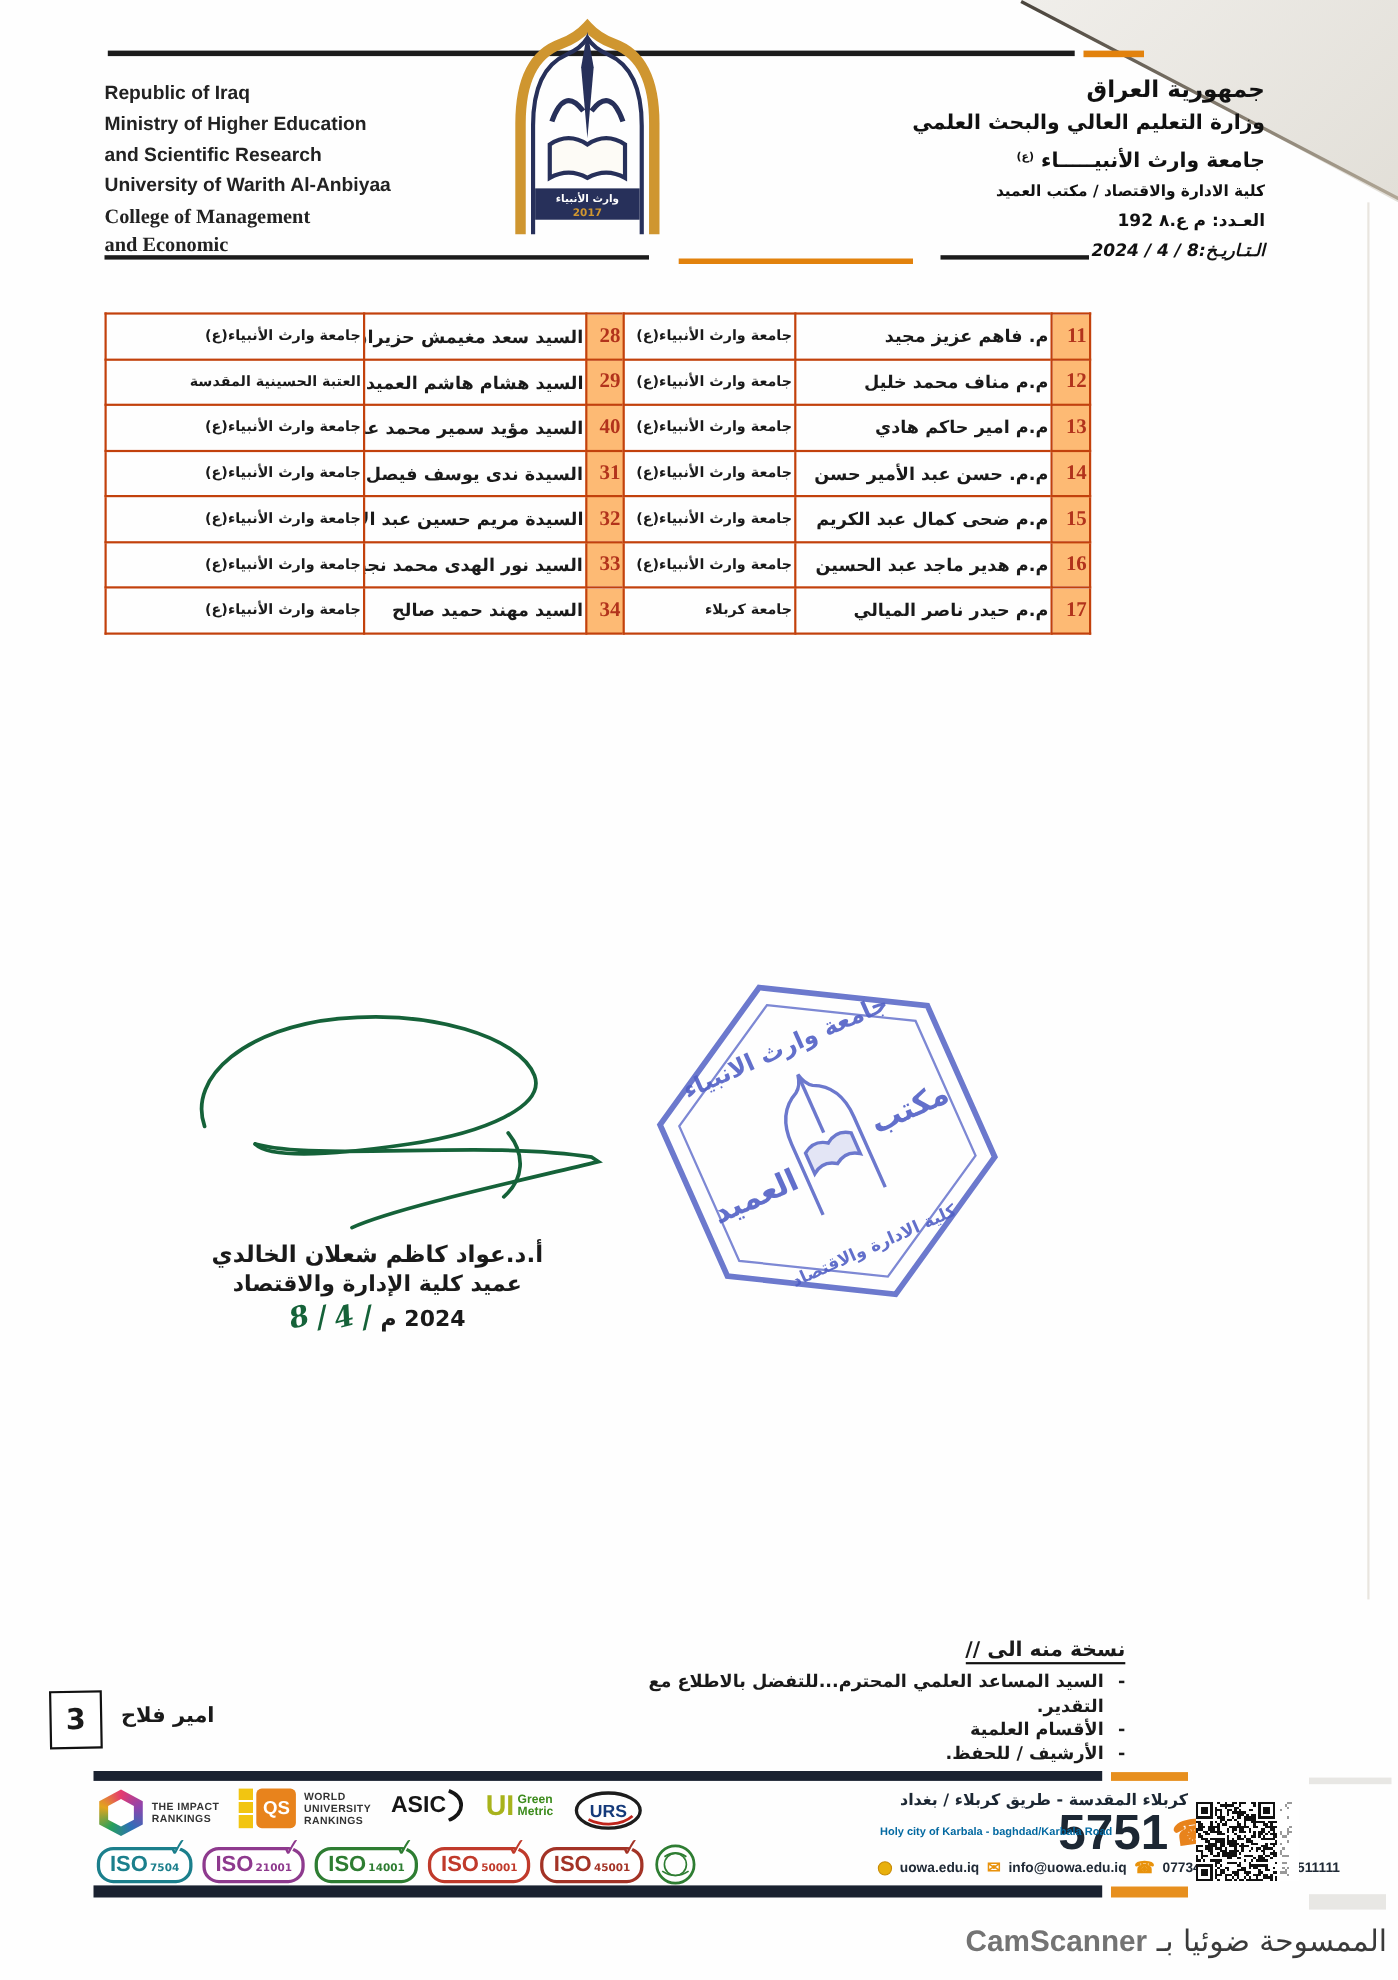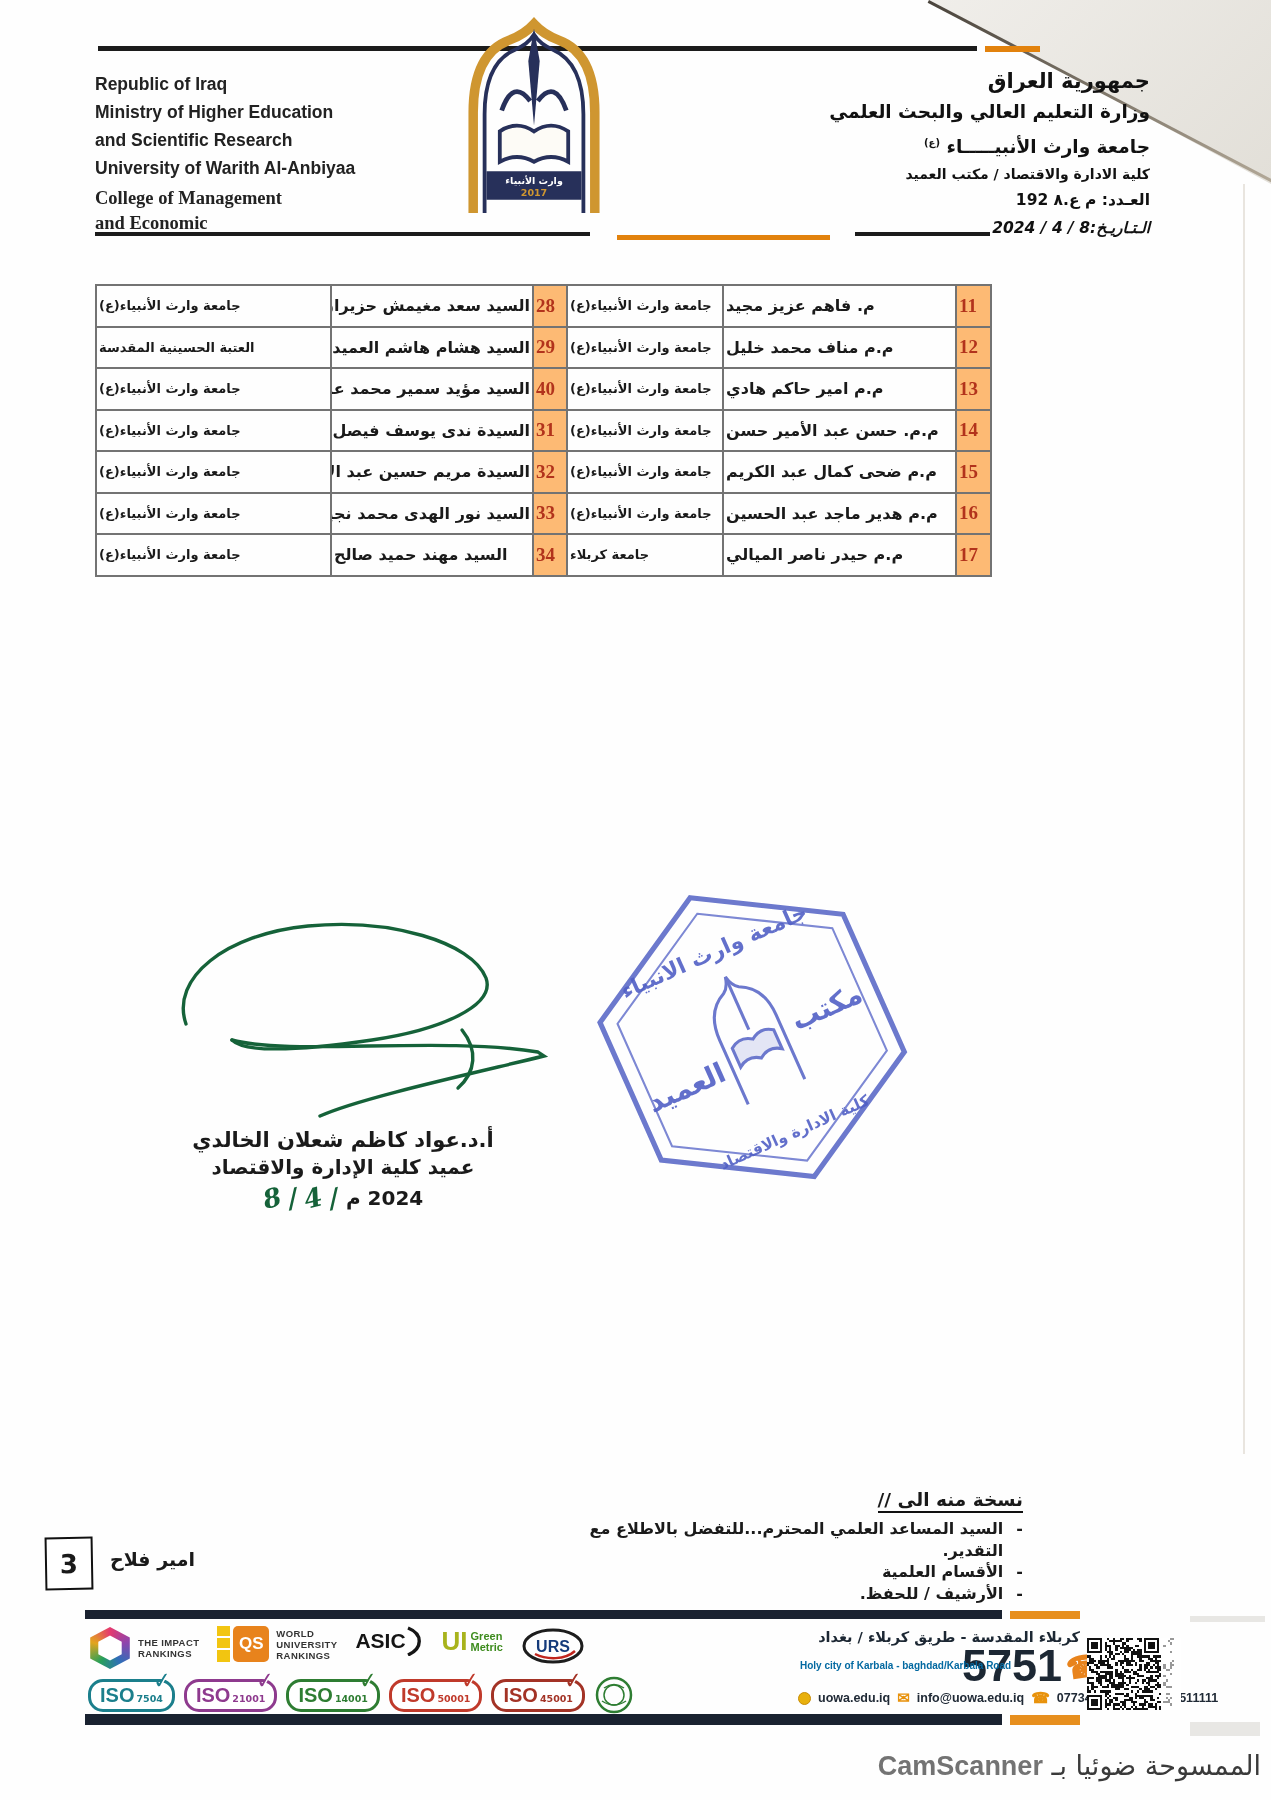--- a/index.html
+++ b/index.html
@@ -29,21 +29,21 @@
   .ar2 { font-size:18.5px; font-weight:bold; line-height:32px; }
   .ar3 { font-size:18.5px; font-weight:bold; line-height:30px; }
   .ar3 .hon { font-size:10px; vertical-align:super; }
   .ar4 { font-size:14px; font-weight:bold; line-height:24px; }
   .ar-num  { font-size:15.5px; font-weight:bold; line-height:28px; padding-left:100px; }
   .ar-date { font-size:15.5px; font-weight:bold; line-height:28px; padding-left:100px;font-style:italic; }
 
   
   .roster { position:absolute; left:95px; top:284px; width:895px;
             border-collapse:collapse; direction:rtl; table-layout:fixed; }
-  .roster td { border:2px solid #737373; text-align:left; vertical-align:middle;
+  .roster td { border:2px solid #c2410c; text-align:right; vertical-align:middle;
                height:41.5px; padding:0 2px; overflow:hidden; white-space:nowrap; }
   .roster td.num { background:#fdba74; color:#b2331c; font-family:"Liberation Serif",serif;
                    font-weight:bold; font-size:19px; }
   .roster td.name { font-weight:bold; font-size:16px; }
   .roster td.uni  { font-weight:bold; font-size:13px; }
 
   
   .sig-svg { left:140px; top:868px; }
   .sig-text { left:168px; top:1128px; width:350px; text-align:center; direction:rtl; }
   .sig-name { font-size:21px; font-weight:bold; }

